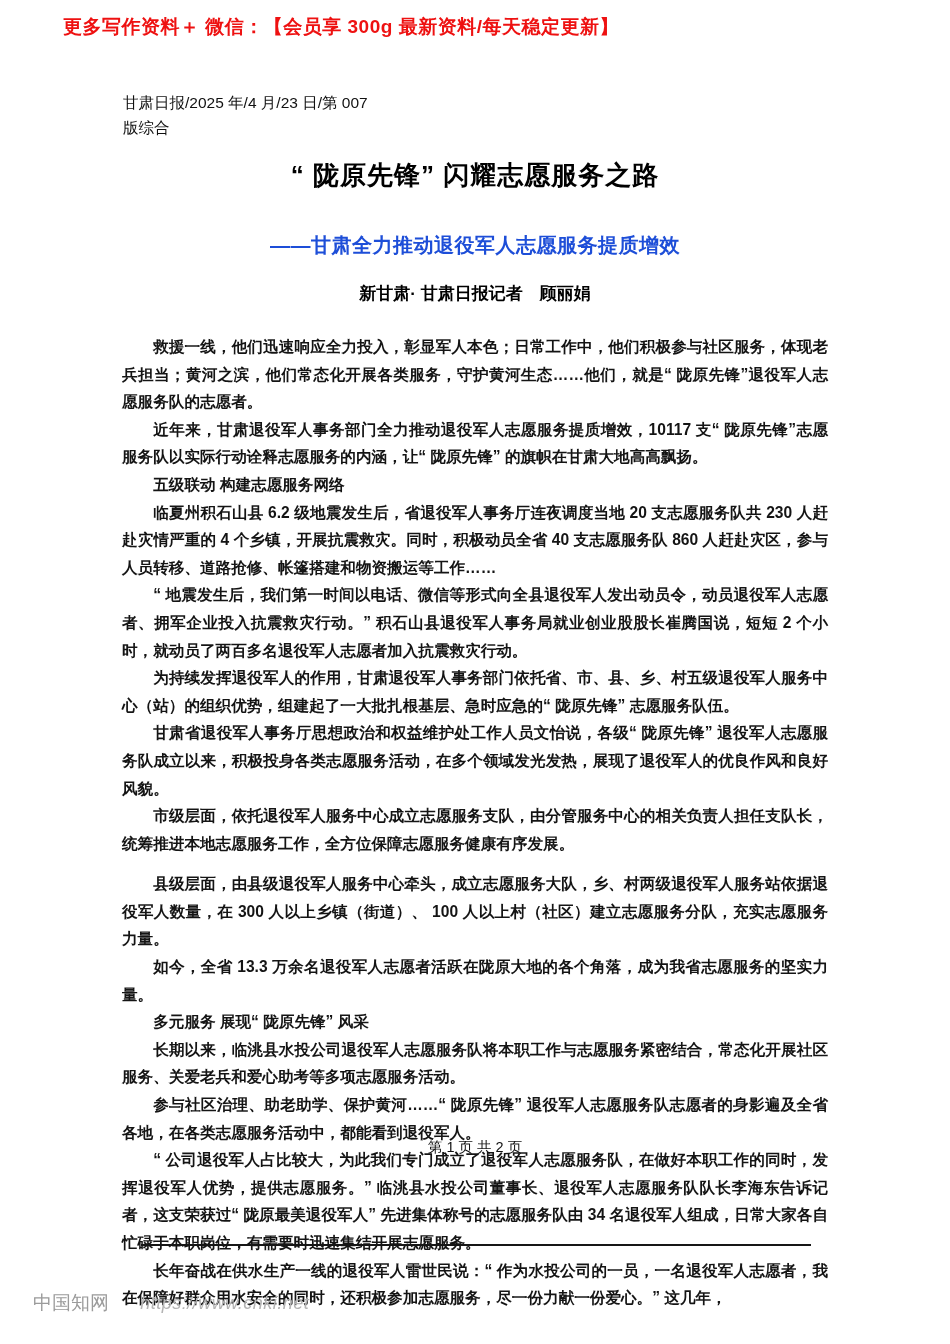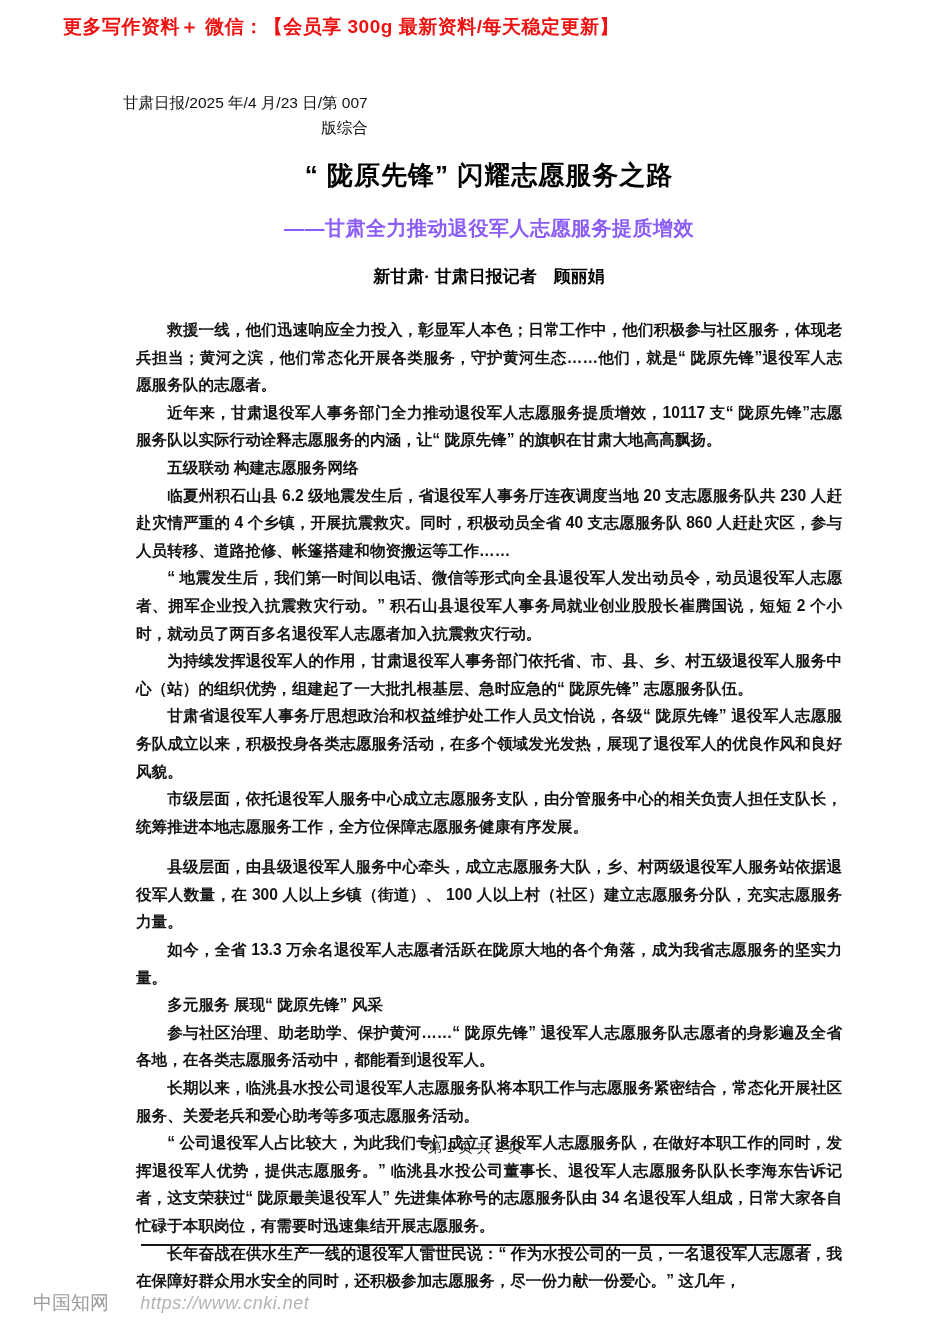--- a/index.html
+++ b/index.html
@@ -23,42 +23,41 @@
     letter-spacing: 0.5px;
     white-space: nowrap;
   }
   .meta {
     position: absolute;
     left: 123px;
     top: 90px;
     font-size: 15.5px;
     line-height: 25px;
     color: #111111;
-    text-align: right;
   }
   .content {
     position: absolute;
-    left: 136px;
+    left: 122px;
     top: 150px;
     width: 706px;
   }
   .title {
     margin: 8px 0 0 0;
     text-align: center;
     font-size: 26px;
     font-weight: bold;
     color: #000000;
     letter-spacing: 1px;
   }
   .subtitle {
-    margin: 22px 0 0 0;
+    margin: 39px 0 0 0;
     text-align: center;
     font-size: 20px;
     font-weight: bold;
-    color: #8b5cf6;
+    color: #1d4ed8;
     letter-spacing: 0.5px;
   }
   .byline {
     margin: 23px 0 0 0;
     text-align: center;
     font-size: 17px;
     font-weight: bold;
     color: #000000;
   }
   .article-body {
@@ -131,22 +130,22 @@
       <p>近年来，甘肃退役军人事务部门全力推动退役军人志愿服务提质增效，10117 支“ 陇原先锋”志愿服务队以实际行动诠释志愿服务的内涵，让“ 陇原先锋” 的旗帜在甘肃大地高高飘扬。</p>
       <p>五级联动 构建志愿服务网络</p>
       <p>临夏州积石山县 6.2 级地震发生后，省退役军人事务厅连夜调度当地 20 支志愿服务队共 230 人赶赴灾情严重的 4 个乡镇，开展抗震救灾。同时，积极动员全省 40 支志愿服务队 860 人赶赴灾区，参与人员转移、道路抢修、帐篷搭建和物资搬运等工作……</p>
       <p>“ 地震发生后，我们第一时间以电话、微信等形式向全县退役军人发出动员令，动员退役军人志愿者、拥军企业投入抗震救灾行动。” 积石山县退役军人事务局就业创业股股长崔腾国说，短短 2 个小时，就动员了两百多名退役军人志愿者加入抗震救灾行动。</p>
       <p>为持续发挥退役军人的作用，甘肃退役军人事务部门依托省、市、县、乡、村五级退役军人服务中心（站）的组织优势，组建起了一大批扎根基层、急时应急的“ 陇原先锋” 志愿服务队伍。</p>
       <p>甘肃省退役军人事务厅思想政治和权益维护处工作人员文怡说，各级“ 陇原先锋” 退役军人志愿服务队成立以来，积极投身各类志愿服务活动，在多个领域发光发热，展现了退役军人的优良作风和良好风貌。</p>
       <p class="gap-after">市级层面，依托退役军人服务中心成立志愿服务支队，由分管服务中心的相关负责人担任支队长，统筹推进本地志愿服务工作，全方位保障志愿服务健康有序发展。</p>
       <p>县级层面，由县级退役军人服务中心牵头，成立志愿服务大队，乡、村两级退役军人服务站依据退役军人数量，在 300 人以上乡镇（街道）、 100 人以上村（社区）建立志愿服务分队，充实志愿服务力量。</p>
       <p>如今，全省 13.3 万余名退役军人志愿者活跃在陇原大地的各个角落，成为我省志愿服务的坚实力量。</p>
       <p>多元服务 展现“ 陇原先锋” 风采</p>
+      <p>长期以来，临洮县水投公司退役军人志愿服务队将本职工作与志愿服务紧密结合，常态化开展社区服务、关爱老兵和爱心助考等多项志愿服务活动。</p>
       <p>参与社区治理、助老助学、保护黄河……“ 陇原先锋” 退役军人志愿服务队志愿者的身影遍及全省各地，在各类志愿服务活动中，都能看到退役军人。</p>
-      <p>长期以来，临洮县水投公司退役军人志愿服务队将本职工作与志愿服务紧密结合，常态化开展社区服务、关爱老兵和爱心助考等多项志愿服务活动。</p>
       <p>“ 公司退役军人占比较大，为此我们专门成立了退役军人志愿服务队，在做好本职工作的同时，发挥退役军人优势，提供志愿服务。” 临洮县水投公司董事长、退役军人志愿服务队队长李海东告诉记者，这支荣获过“ 陇原最美退役军人” 先进集体称号的志愿服务队由 34 名退役军人组成，日常大家各自忙碌于本职岗位，有需要时迅速集结开展志愿服务。</p>
       <p>长年奋战在供水生产一线的退役军人雷世民说：“ 作为水投公司的一员，一名退役军人志愿者，我在保障好群众用水安全的同时，还积极参加志愿服务，尽一份力献一份爱心。” 这几年，</p>
     </div>
   </div>
 
   <div class="pagenum">第 1 页 共 2 页</div>
 
   <div class="divider"></div>
 
   <div class="cnki-footer">

